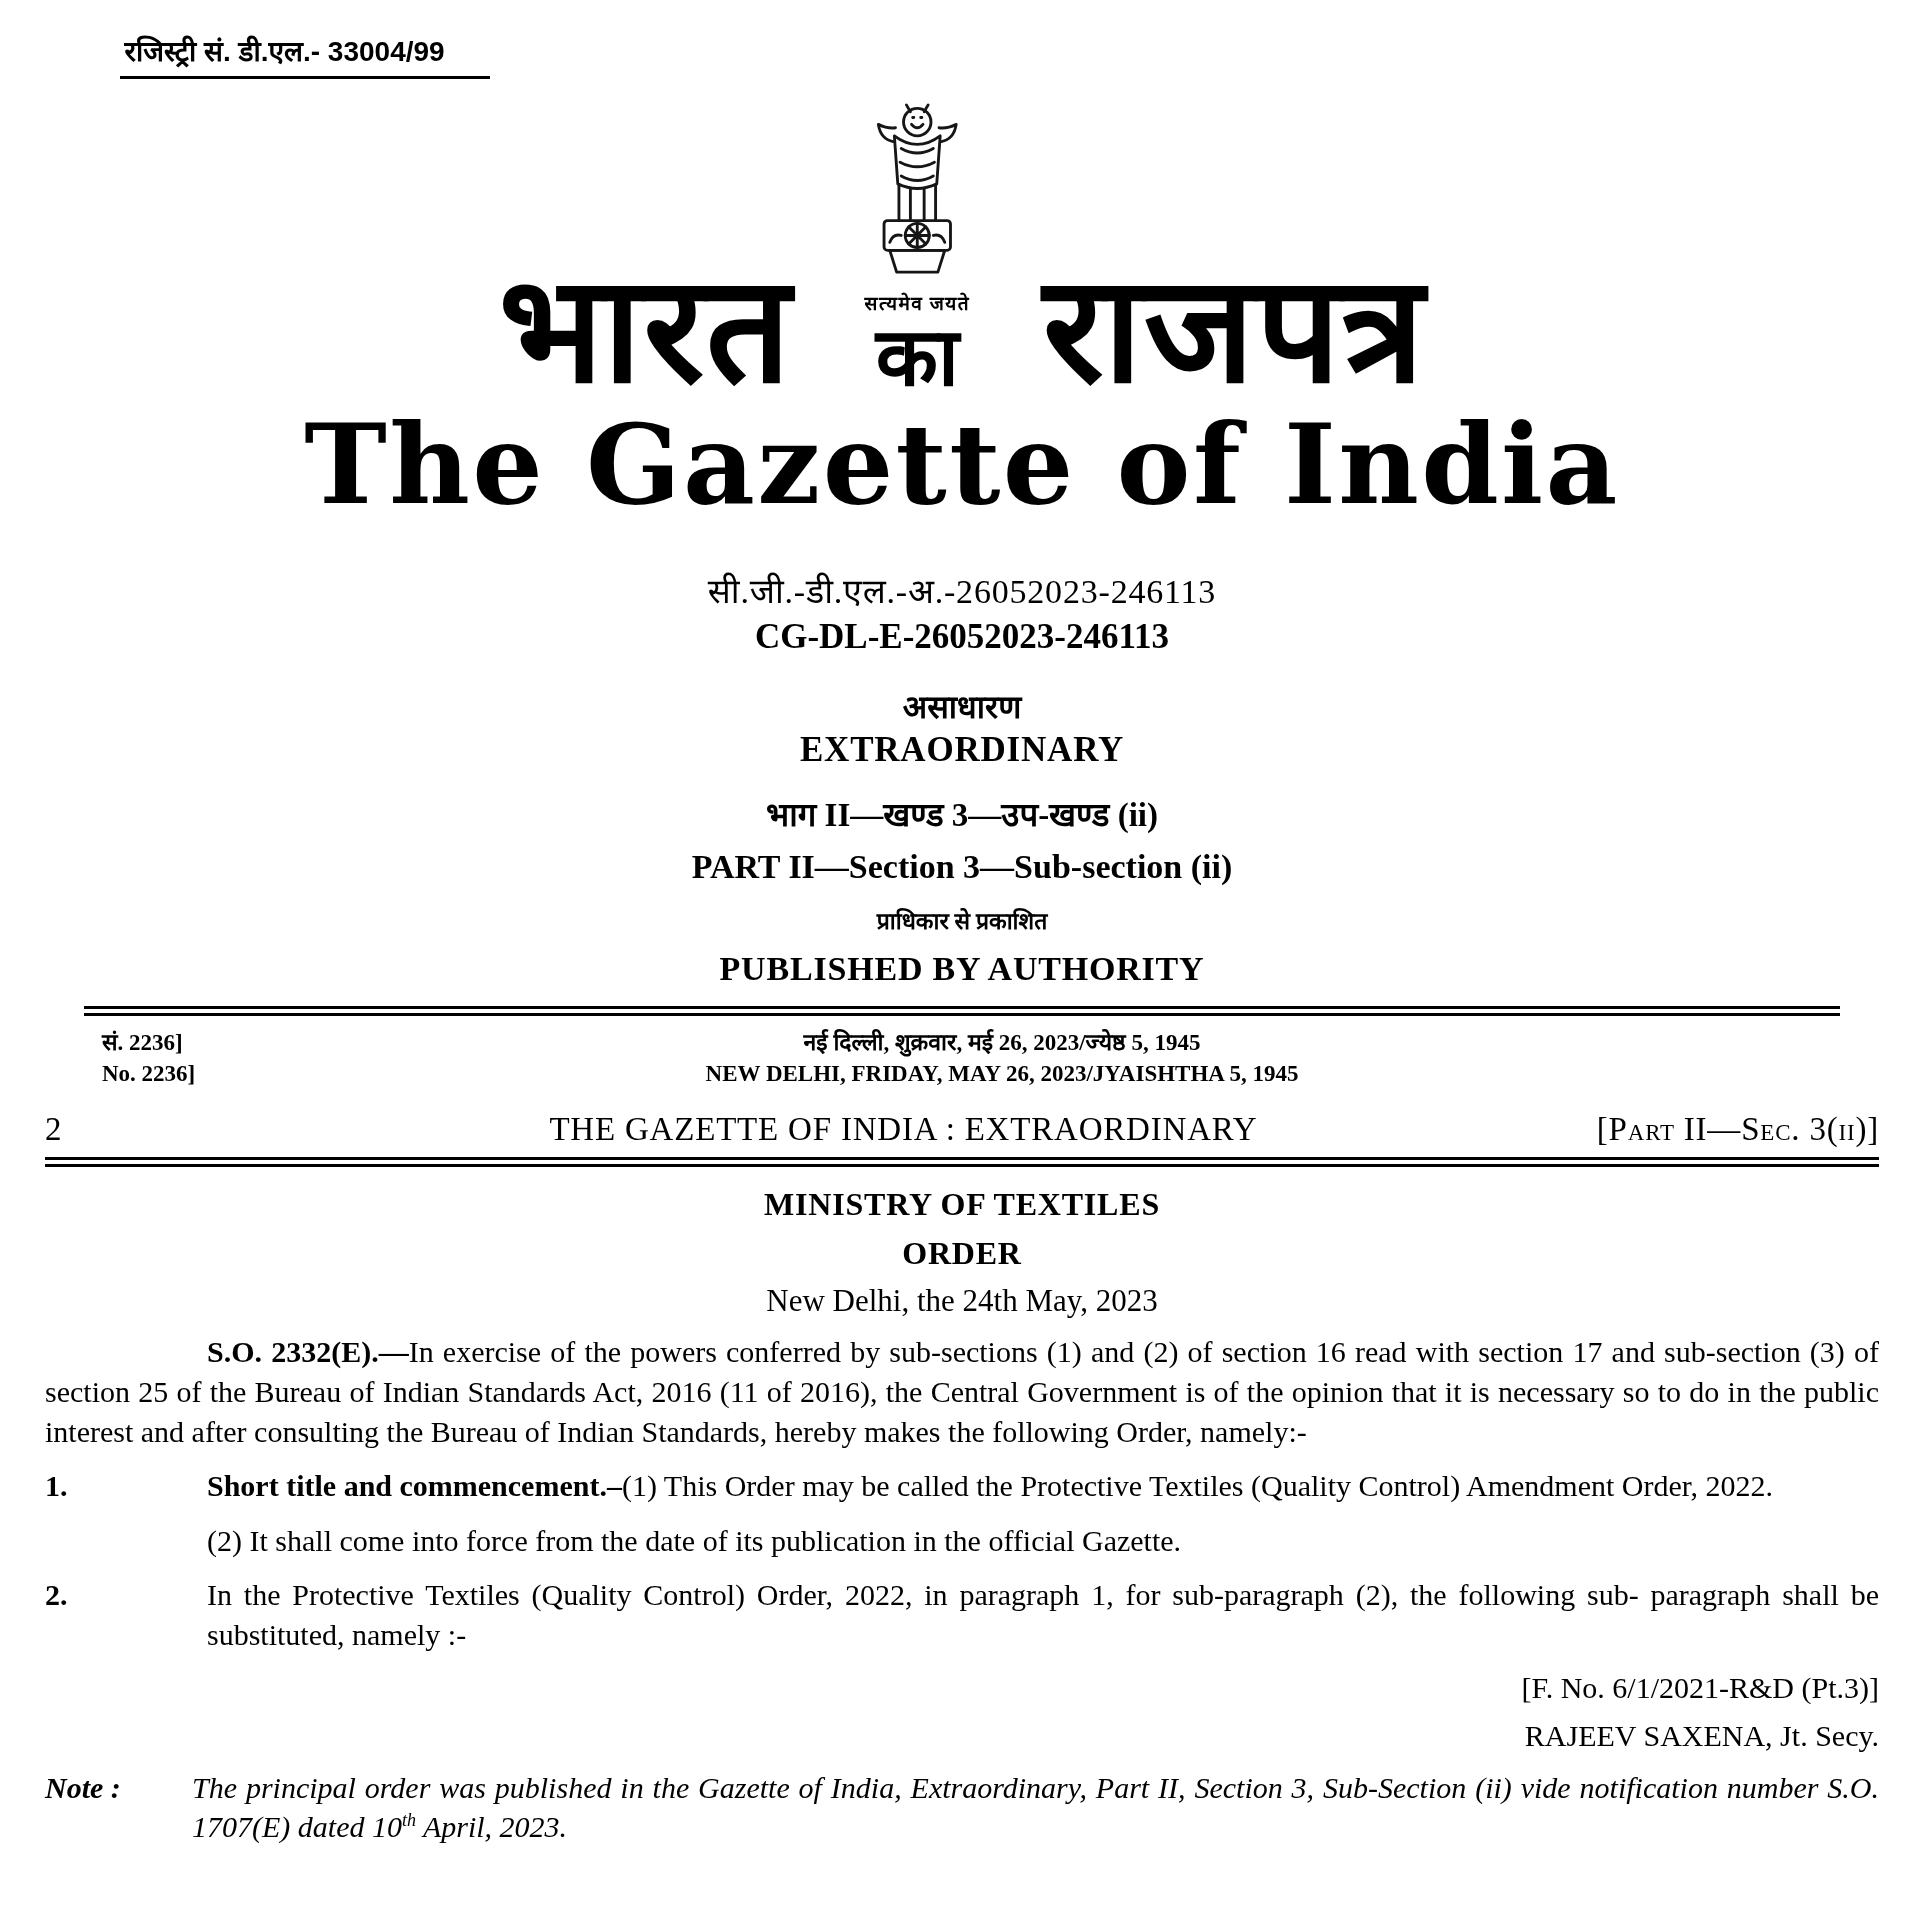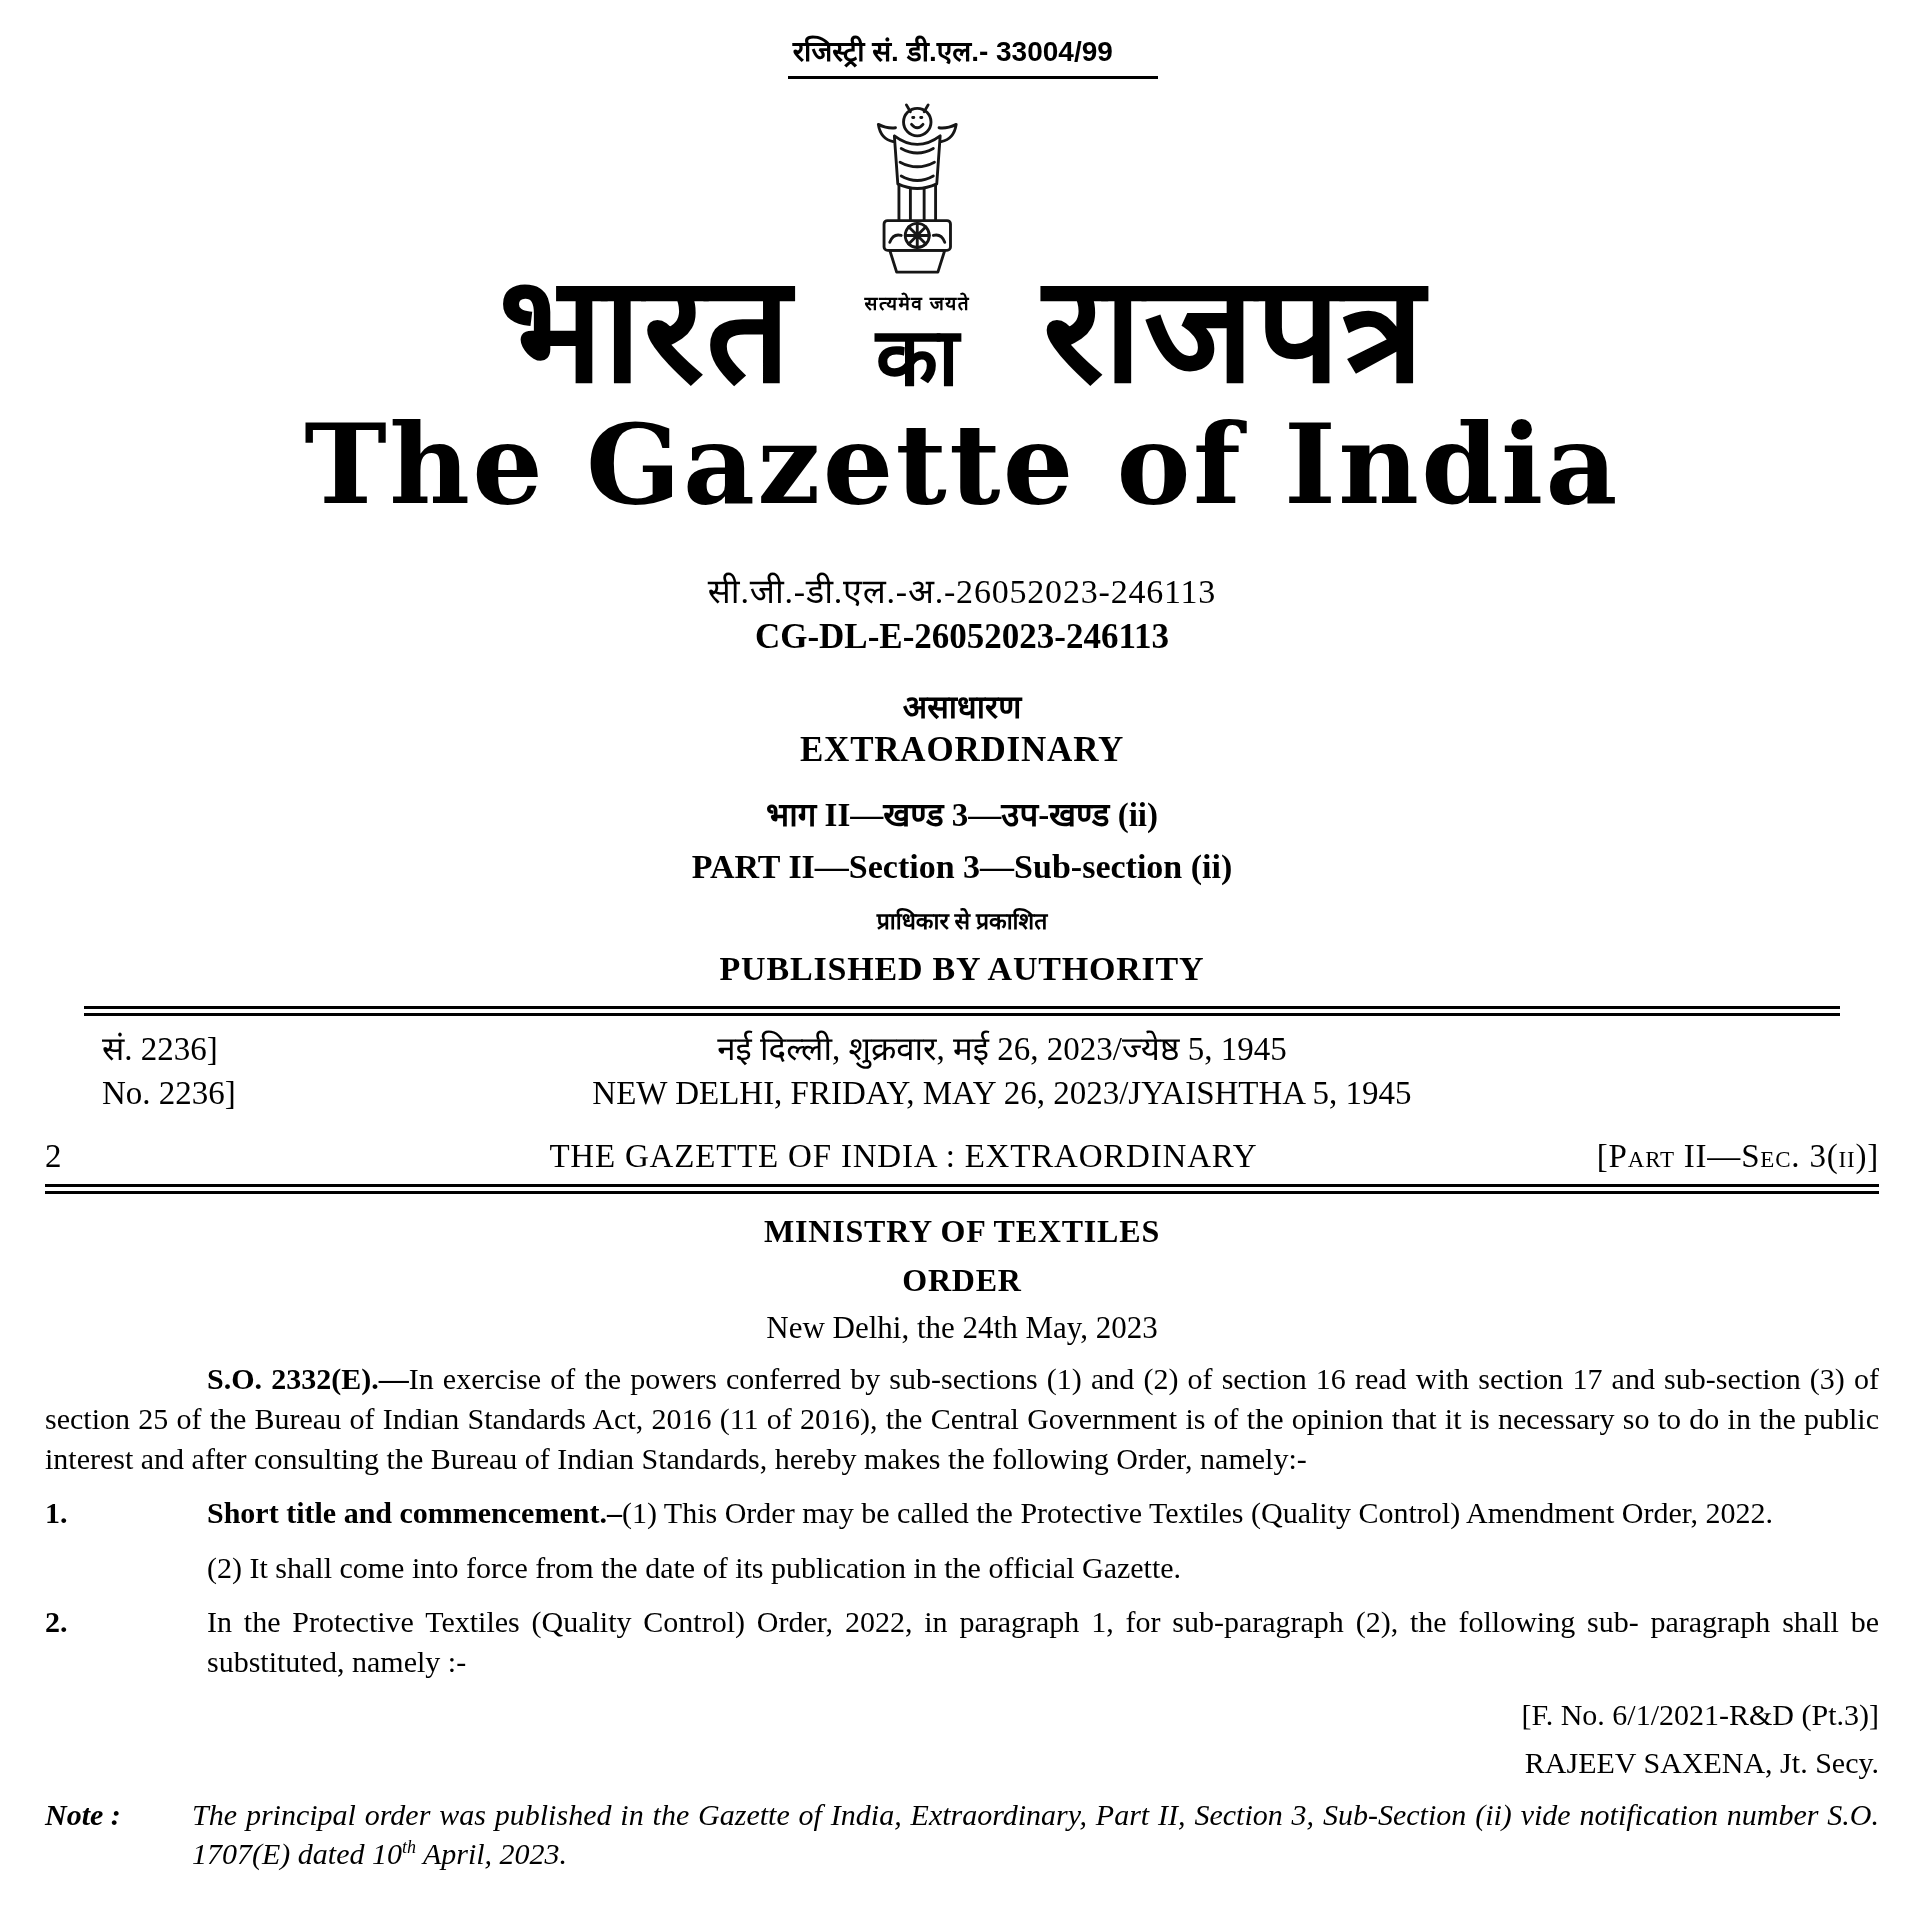--- a/index.html
+++ b/index.html
@@ -8,21 +8,21 @@
     position:relative;
     width:1924px; height:1924px;
     margin:0 auto;
     background:#ffffff;
     color:#000;
     font-family:"Liberation Serif", serif;
     overflow:hidden;
   }
   
   .regd-row{
-    display:flex; justify-content:center; align-items:flex-start;
+    display:flex; justify-content:flex-start; align-items:flex-start;
     padding:36px 98px 0 120px;
     font-family:"Liberation Sans", sans-serif;
     font-size:28px; line-height:1.15;
   }
   .regd-left{ font-weight:bold; border-bottom:3.8px solid #000; padding:0 45px 7.5px 4.5px; }
   .regd-right{ font-weight:600; border-bottom:3px solid #000; padding:0 10.5px 7.5px 7.5px; }
 
   
   .masthead{ margin-top:19.5px; }
   .mast-row{ display:flex; justify-content:center; align-items:flex-end; gap:68px; }
@@ -55,21 +55,21 @@
   .authority .hi{ font-size:23px; font-weight:bold; }
   .authority .en{ font-size:34px; font-weight:bold; margin-top:14px; letter-spacing:0.8px; }
 
   .double-rule{ border-top:3px solid #000; border-bottom:3px solid #000; height:9.8px; }
   .rule1{ margin:18px 84px 0 84px; }
   .rule2{ margin:9px 45px 0 45px; }
 
   
   .issue-row{
     display:flex; margin:10.5px 90px 0 102px;
-    font-weight:normal; font-size:33px; line-height:1.35;
+    font-weight:bold; font-size:23px; line-height:1.35;
   }
   .issue-nums{ width:248px; flex:0 0 auto; }
   .issue-dates{ flex:1; text-align:center; }
   .issue-spacer{ width:180px; flex:0 0 auto; }
 
   
   .page-header{
     display:flex; align-items:baseline;
     margin:22.5px 45px 0 45px; font-size:33px;
   }

